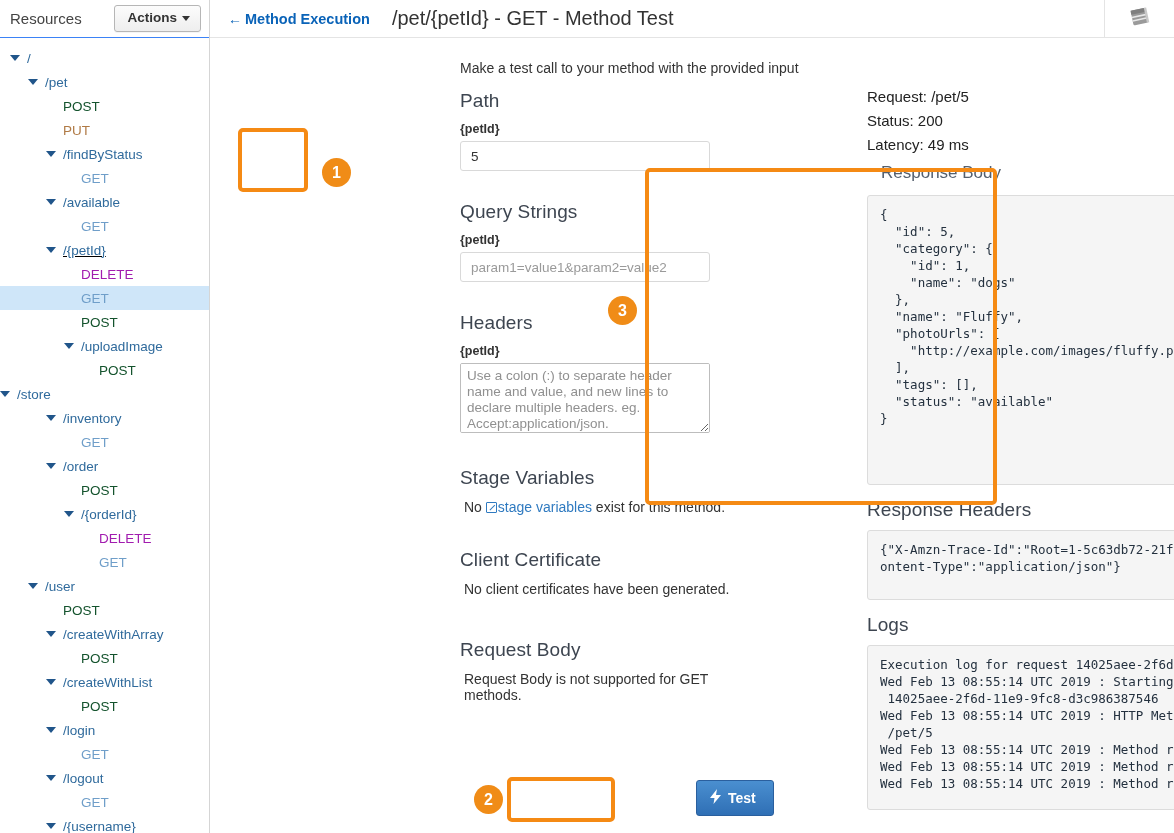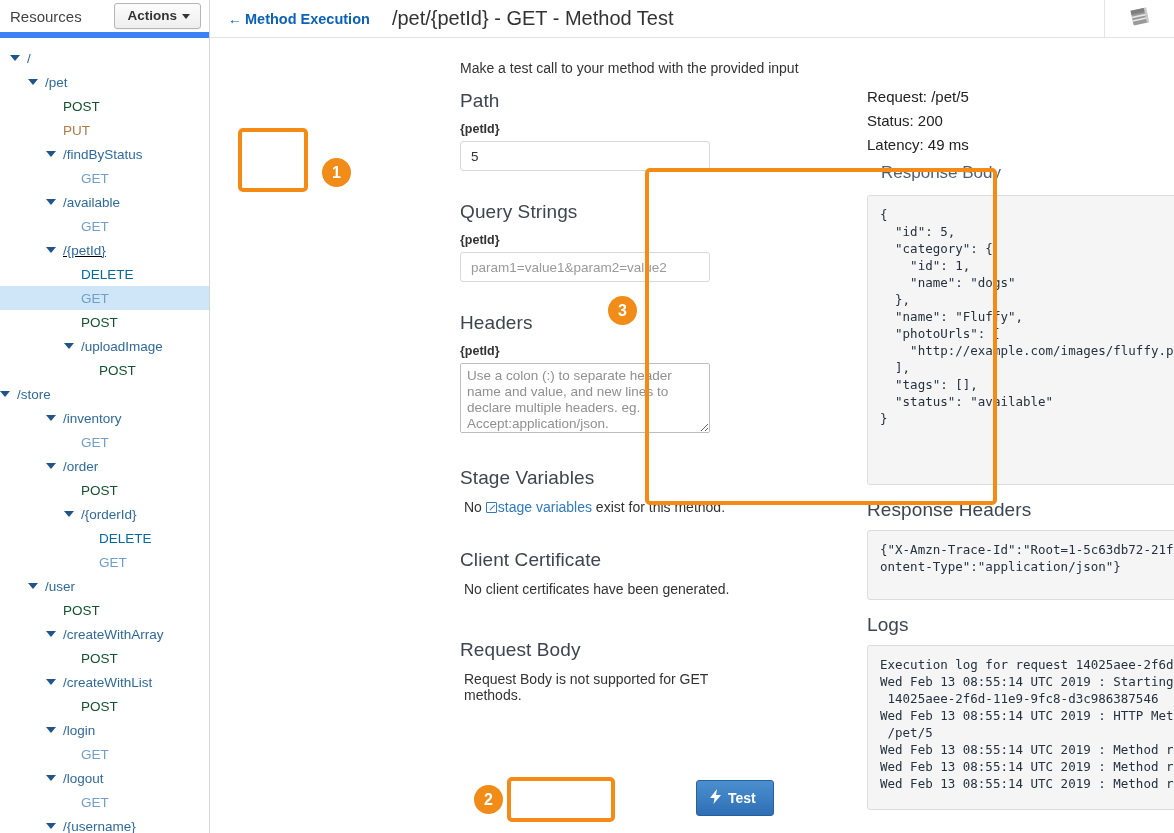--- a/index.html
+++ b/index.html
@@ -26,21 +26,21 @@
     background: #ffffff;
     border-right: 1px solid #d5d5d5;
     position: relative;
     overflow: hidden;
   }
   .sb-head {
     height: 38px;
     display: flex;
     align-items: center;
     padding: 0 8px 0 10px;
-    border-bottom: 6px solid #3b82f6;
+    border-bottom: 1px solid #3b82f6;
   }
   .sb-title {
     font-size: 15px;
     color: #444;
     flex: 1;
   }
   .actions-btn {
     font-size: 13.5px;
     font-weight: bold;
     color: #333;
@@ -79,21 +79,21 @@
     border-right: 5px solid transparent;
     border-top: 6px solid #20558a;
     margin-right: 7px;
     flex: 0 0 auto;
   }
   .tw.spacer { border: none; width: 10px; height: 6px; margin-right: 7px; }
   .res-label { color: #2f6a9c; }
   .m-GET { color: #6f9ec9; }
   .m-POST { color: #14532d; }
   .m-PUT { color: #b07a45; }
-  .m-DELETE { color: #0369a1; }
+  .m-DELETE { color: #a21caf; }
   .meth { font-size: 13.5px; }
 
   
   .main {
     flex: 1;
     position: relative;
     height: 833px;
     overflow: hidden;
   }
   .main-head {

